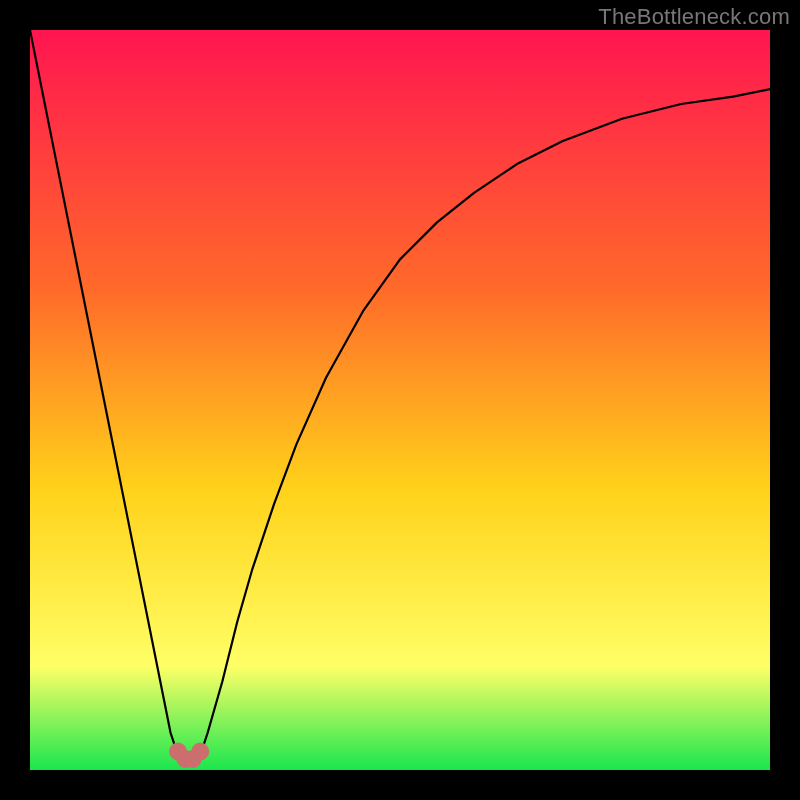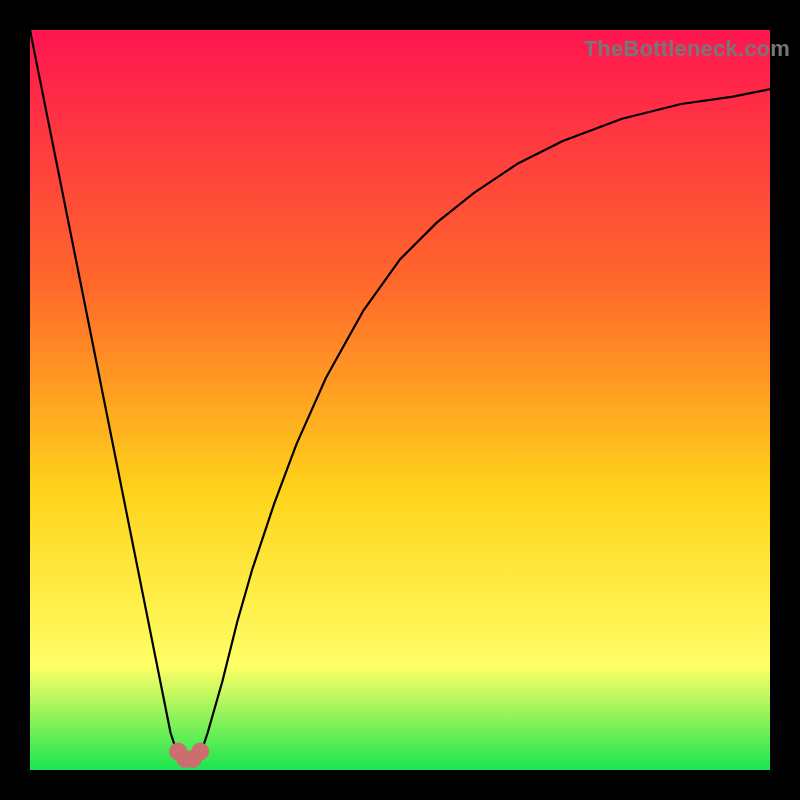--- a/index.html
+++ b/index.html
@@ -25,23 +25,22 @@
     width: 740px;
     height: 740px;
   }
   .watermark {
     position: absolute;
     top: 4px;
     right: 10px;
     font-family: Arial, Helvetica, sans-serif;
     font-size: 22px;
     color: #777;
-    font-weight: 700;
+    font-weight: 400;
     letter-spacing: 0.2px;
-    margin-top: 32px;
   }
   svg { display: block; }
 </style>
 </head>
 <body>
 
 <div class="frame">
   <div class="plot">
     <svg viewBox="0 0 740 740" width="740" height="740">
       <defs>

